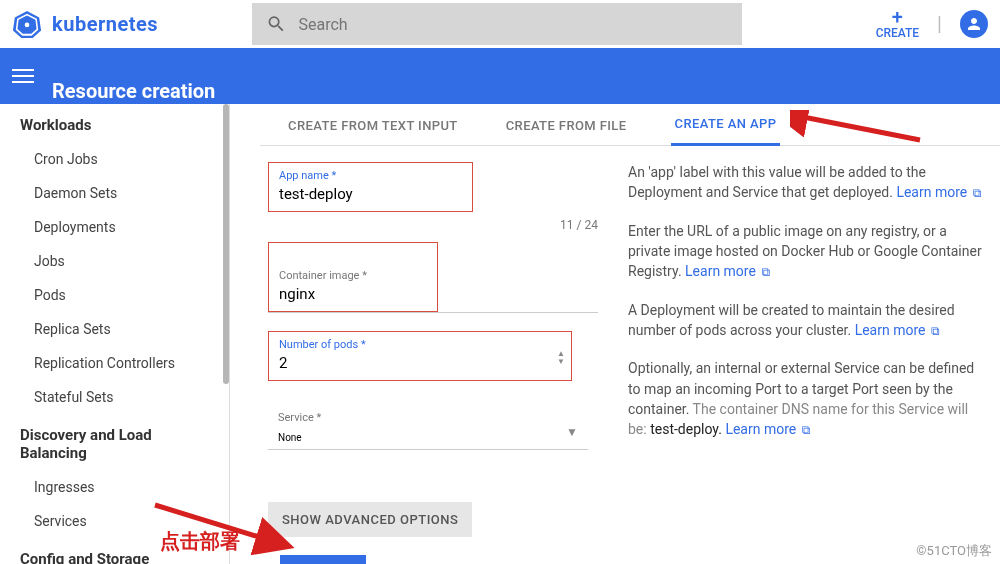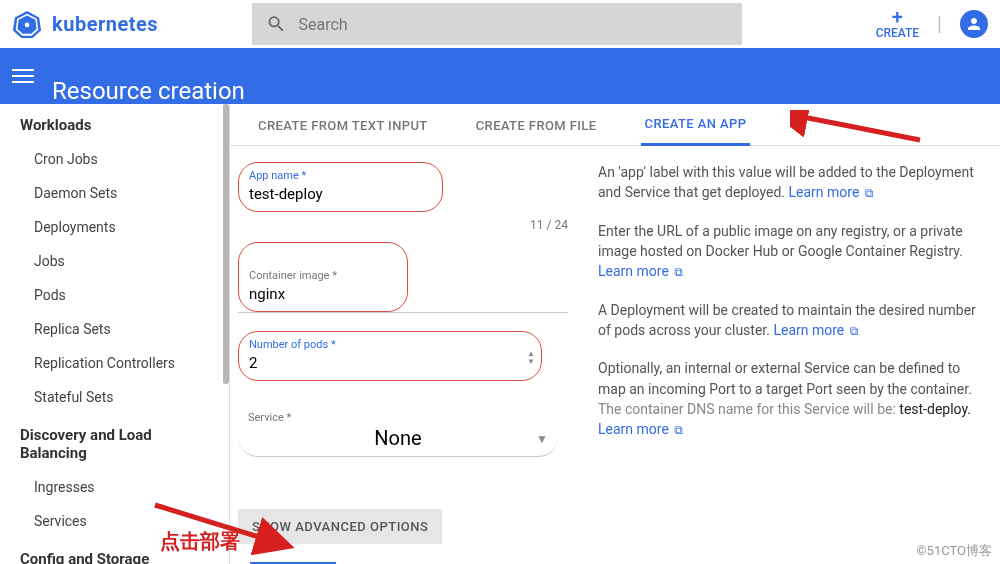--- a/index.html
+++ b/index.html
@@ -14,48 +14,48 @@
   .top-right { margin-left: auto; display: flex; align-items: center; gap: 18px; }
   .create-wrap { display: flex; flex-direction: column; align-items: center; color: #326de6; font-size: 12px; font-weight: 500; }
   .plus-icon { font-size: 20px; line-height: 18px; }
   .vbar { color: #bbb; font-size: 20px; }
   .acct-icon { width: 28px; height: 28px; border-radius: 50%; background: #326de6; display: flex; align-items: center; justify-content: center; color: #fff; font-size: 18px; }
 
   
   .bluebar { height: 56px; background: #326de6; color: #fff; display: flex; align-items: center; padding: 0 12px; gap: 18px; }
   .hamburger { display: flex; flex-direction: column; gap: 4px; }
   .hamburger span { width: 22px; height: 2px; background: #fff; display: block; }
-  .pagetitle { font-size: 24px; font-weight: 400; margin-top: 30px; }
-
-  
-  .content { display: flex; height: calc(100% - 104px); }
+  .pagetitle { font-size: 20px; font-weight: 700; margin-top: 30px; }
+
+  
+  .content { display: flex; height: calc(100% - 104px); gap: 30px; }
   .sidebar { width: 230px; border-right: 1px solid #ddd; overflow-y: hidden; position: relative; }
   .sb-scroll { position: absolute; right: 0; top: 0; width: 6px; height: 280px; background: #b6b6b6; border-radius: 3px; }
   .sb-head { font-weight: 700; font-size: 15px; padding: 12px 20px 8px; color: #333; }
   .sb-item { font-size: 14px; padding: 9px 20px 9px 34px; color: #444; cursor: pointer; }
 
   .main { flex: 1; display: flex; flex-direction: column; }
   .tabs { display: flex; border-bottom: 1px solid #ddd; height: 44px; align-items: flex-end; padding: 0 24px; gap: 40px; position: relative; }
   .tab { font-size: 13px; font-weight: 500; color: #777; padding: 12px 4px; letter-spacing: 0.4px; cursor: pointer; }
   .tab.active { color: #326de6; border-bottom: 3px solid #326de6; margin-bottom: -1px; }
 
   .form-area { display: flex; padding: 16px 10px 0 0; gap: 28px; flex: 1; }
   .col-left { width: 340px; padding-left: 8px; }
   .col-right { flex: 1; font-size: 14px; color: #555; line-height: 1.45; padding-right: 8px; }
   .col-right p { margin-bottom: 18px; }
   .link { color: #326de6; }
   .ext { color: #326de6; font-size: 12px; margin-left: 2px; }
 
-  .field { position: relative; margin-bottom: 14px; border-radius: 20px; }
+  .field { position: relative; margin-bottom: 14px; }
   .field.red { border: 1.5px solid #d84c3d; }
   .field.line { border-bottom: 1px solid #ccc; }
   .fld-label { font-size: 11px; color: #326de6; padding: 6px 10px 2px; display: block; }
   .field.red .fld-label.redlbl { color: #777; margin-top: 20px; }
   .field input { border: none; outline: none; width: 100%; padding: 0 10px 8px; font-size: 15px; background: transparent; }
-  .field select { border: none; outline: none; width: 100%; padding: 0 10px 6px; font-size: 20px; background: transparent; appearance: none; text-align: center; }
+  .field select { border: none; outline: none; width: 100%; padding: 0 10px 6px; font-size: 10px; background: transparent; appearance: none; }
   .counter { text-align: right; font-size: 12px; color: #777; margin: -8px 0 10px; width: 330px; }
   .field.small { width: 170px; }
   .field.medium { width: 205px; }
   .field.full { width: 304px; }
   .field.selectw { width: 320px; }
   .spin { position: absolute; right: 6px; top: 18px; display: flex; flex-direction: column; font-size: 8px; color: #888; line-height: 8px; }
   .dropcaret { position: absolute; right: 10px; bottom: 10px; color: #888; font-size: 12px; }
   .btn-adv { background: #e6e6e6; color: #555; font-size: 13px; font-weight: 500; padding: 10px 14px; border: none; letter-spacing: 0.5px; }
   .btn-deploy { background: #326de6; color: #fff; font-size: 13px; font-weight: 500; padding: 10px 18px; border: none; letter-spacing: 0.5px; }
   .btn-cancel { color: #326de6; font-size: 13px; font-weight: 500; background: none; border: none; letter-spacing: 0.5px; }

